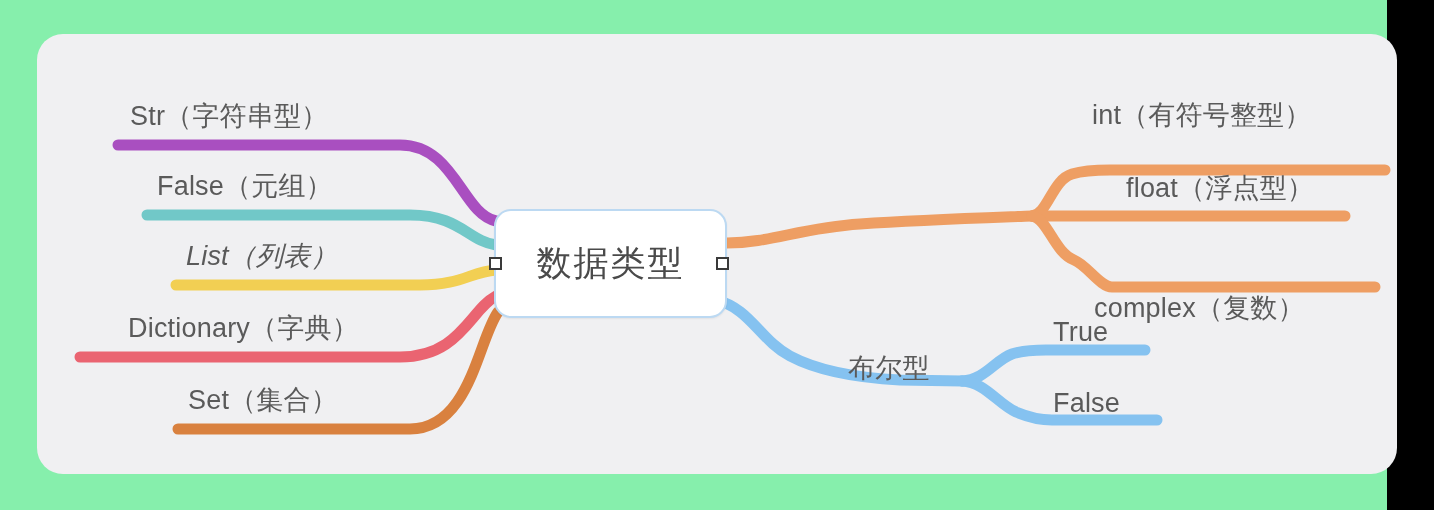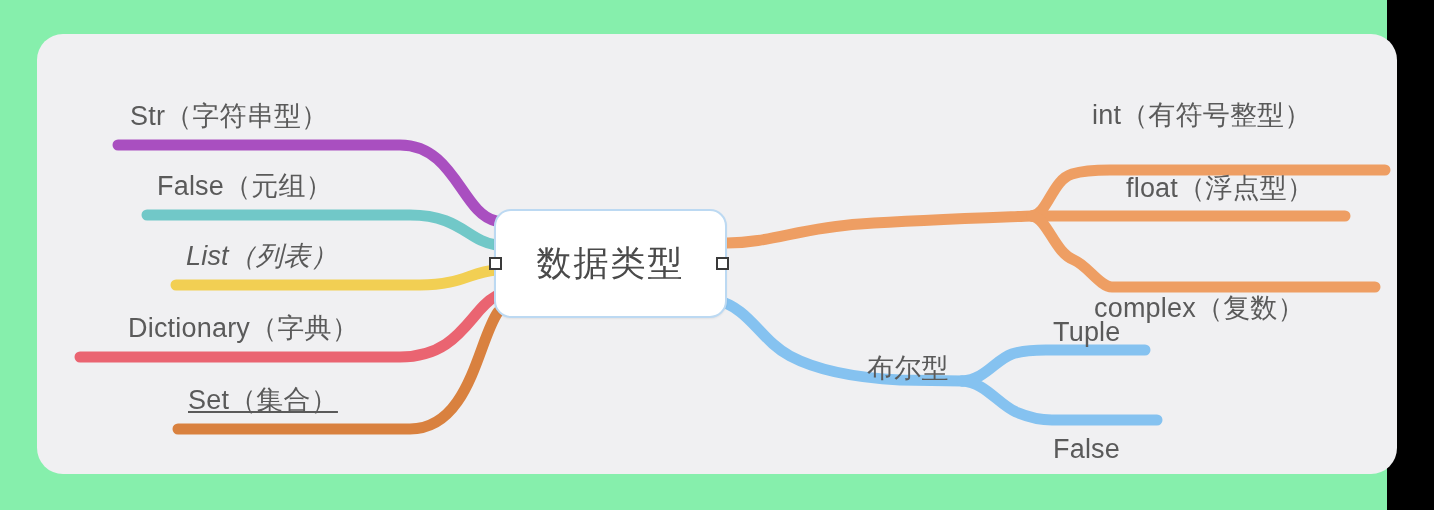--- a/index.html
+++ b/index.html
@@ -114,29 +114,29 @@
 
     <path d="M962,381 C985,380 995,360 1012,354 C1024,350 1036,350 1046,350 L1145,350" fill="none" stroke="#85c2f0" stroke-width="11" stroke-linecap="round"></path>
 
     <path d="M962,381 C985,382 998,404 1016,412 C1028,417 1040,420 1052,420 L1157,420" fill="none" stroke="#85c2f0" stroke-width="11" stroke-linecap="round"></path>
   </svg>
 
   <div class="node-label lbl-left" style="left:130px; top:103px;">Str（字符串型）</div>
   <div class="node-label lbl-left" style="left:157px; top:173px;">False（元组）</div>
   <div class="node-label lbl-left" style="left:186px; top:243px;font-style:italic;">List（列表）</div>
   <div class="node-label lbl-left" style="left:88px; top:315px;margin-left:40px;">Dictionary（字典）</div>
-  <div class="node-label lbl-left" style="left:188px; top:387px;text-decoration:underline;">Set（集合）</div>
+  <div class="node-label lbl-left" style="left:188px; top:387px;">Set（集合）</div>
 
   <div class="node-label lbl-right" style="left:1092px; top:102px;">int（有符号整型）</div>
   <div class="node-label lbl-right" style="left:1092px; top:175px;margin-left:34px;">float（浮点型）</div>
   <div class="node-label lbl-right" style="left:1094px; top:247px;margin-top:48px;">complex（复数）</div>
 
-  <div class="node-label lbl-right" style="left:867px; top:355px;text-align:right;">布尔型</div>
-  <div class="node-label lbl-right" style="left:1053px; top:319px;">Tuple</div>
-  <div class="node-label lbl-right" style="left:1053px; top:390px;margin-top:46px;">False</div>
+  <div class="node-label lbl-right" style="left:848px; top:355px;text-align:right;">布尔型</div>
+  <div class="node-label lbl-right" style="left:1053px; top:319px;">True</div>
+  <div class="node-label lbl-right" style="left:1053px; top:390px;">False</div>
 
   <div id="root-node">
     <span id="root-node-text">数据类型</span>
   </div>
   <div class="collapse-handle" id="collapse-left"></div>
   <div class="collapse-handle" id="collapse-right"></div>
 
 </div>
 
 </body></html>

